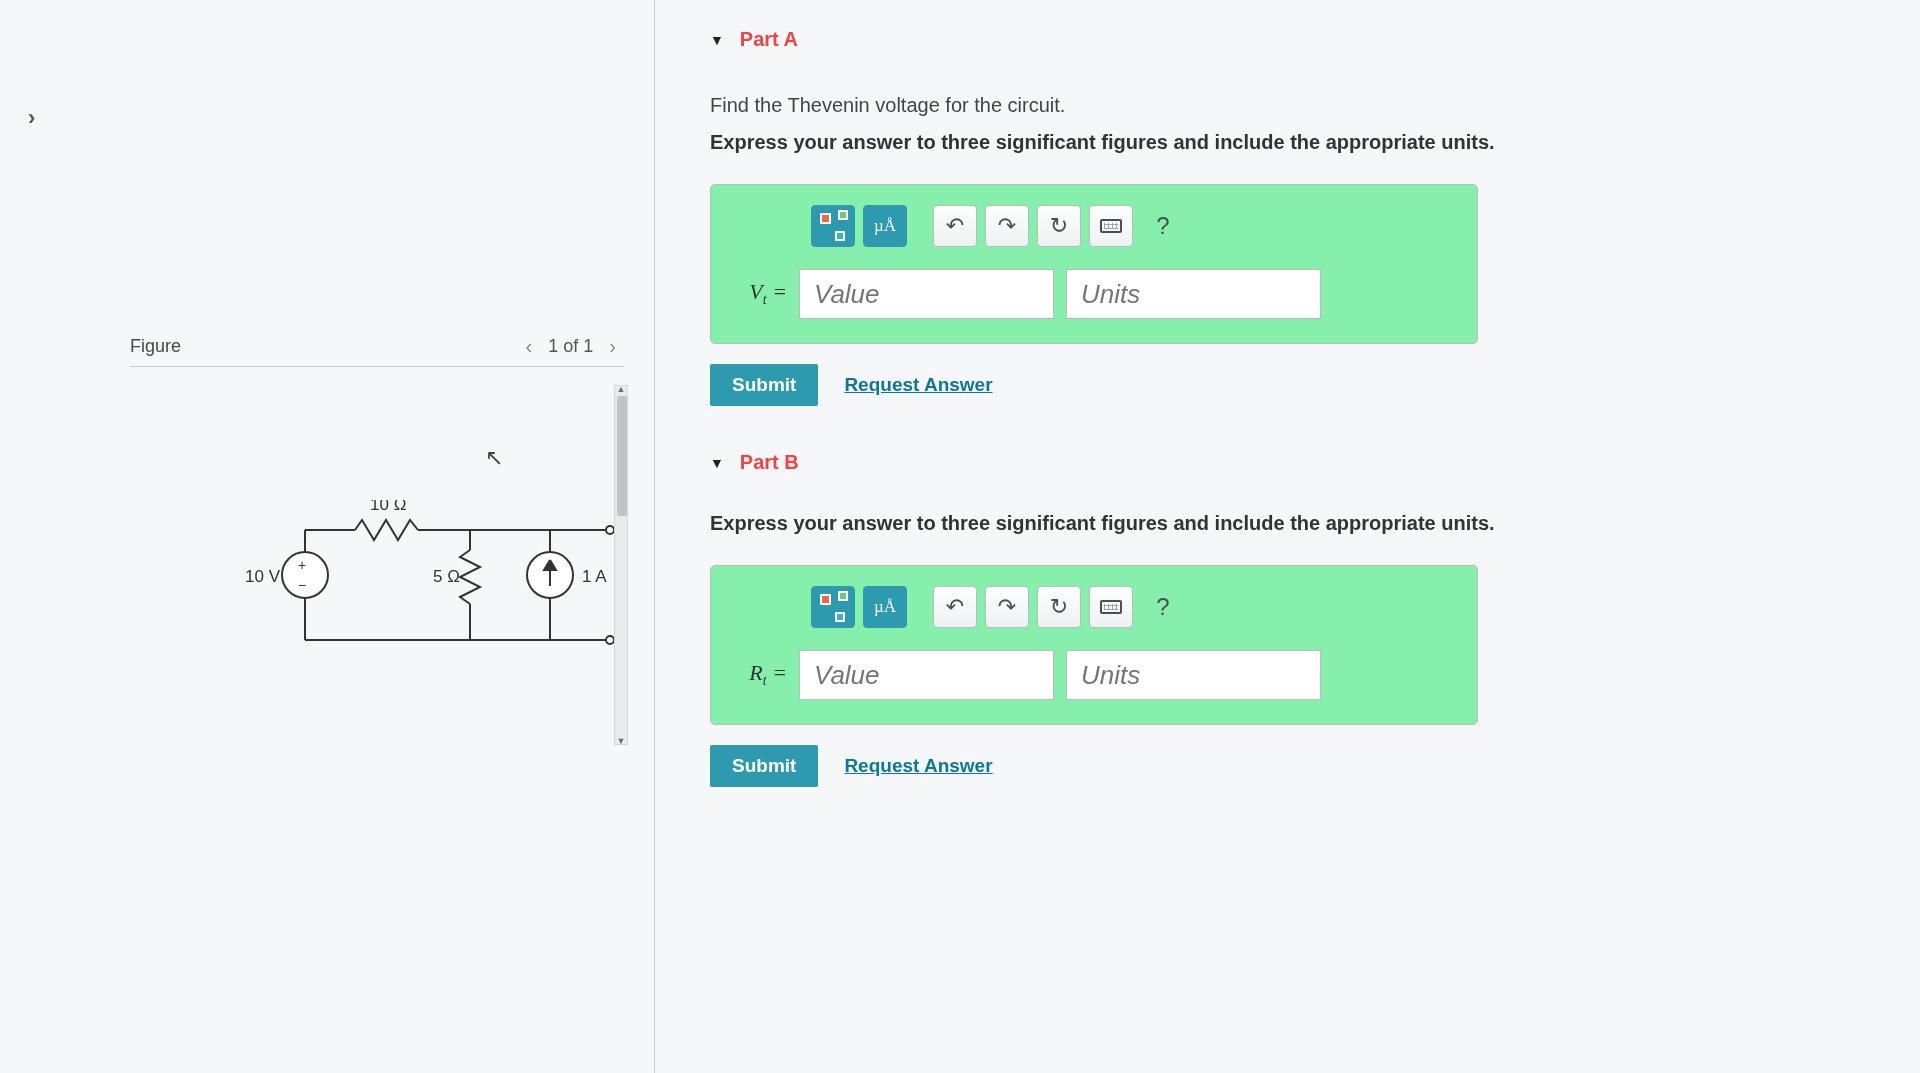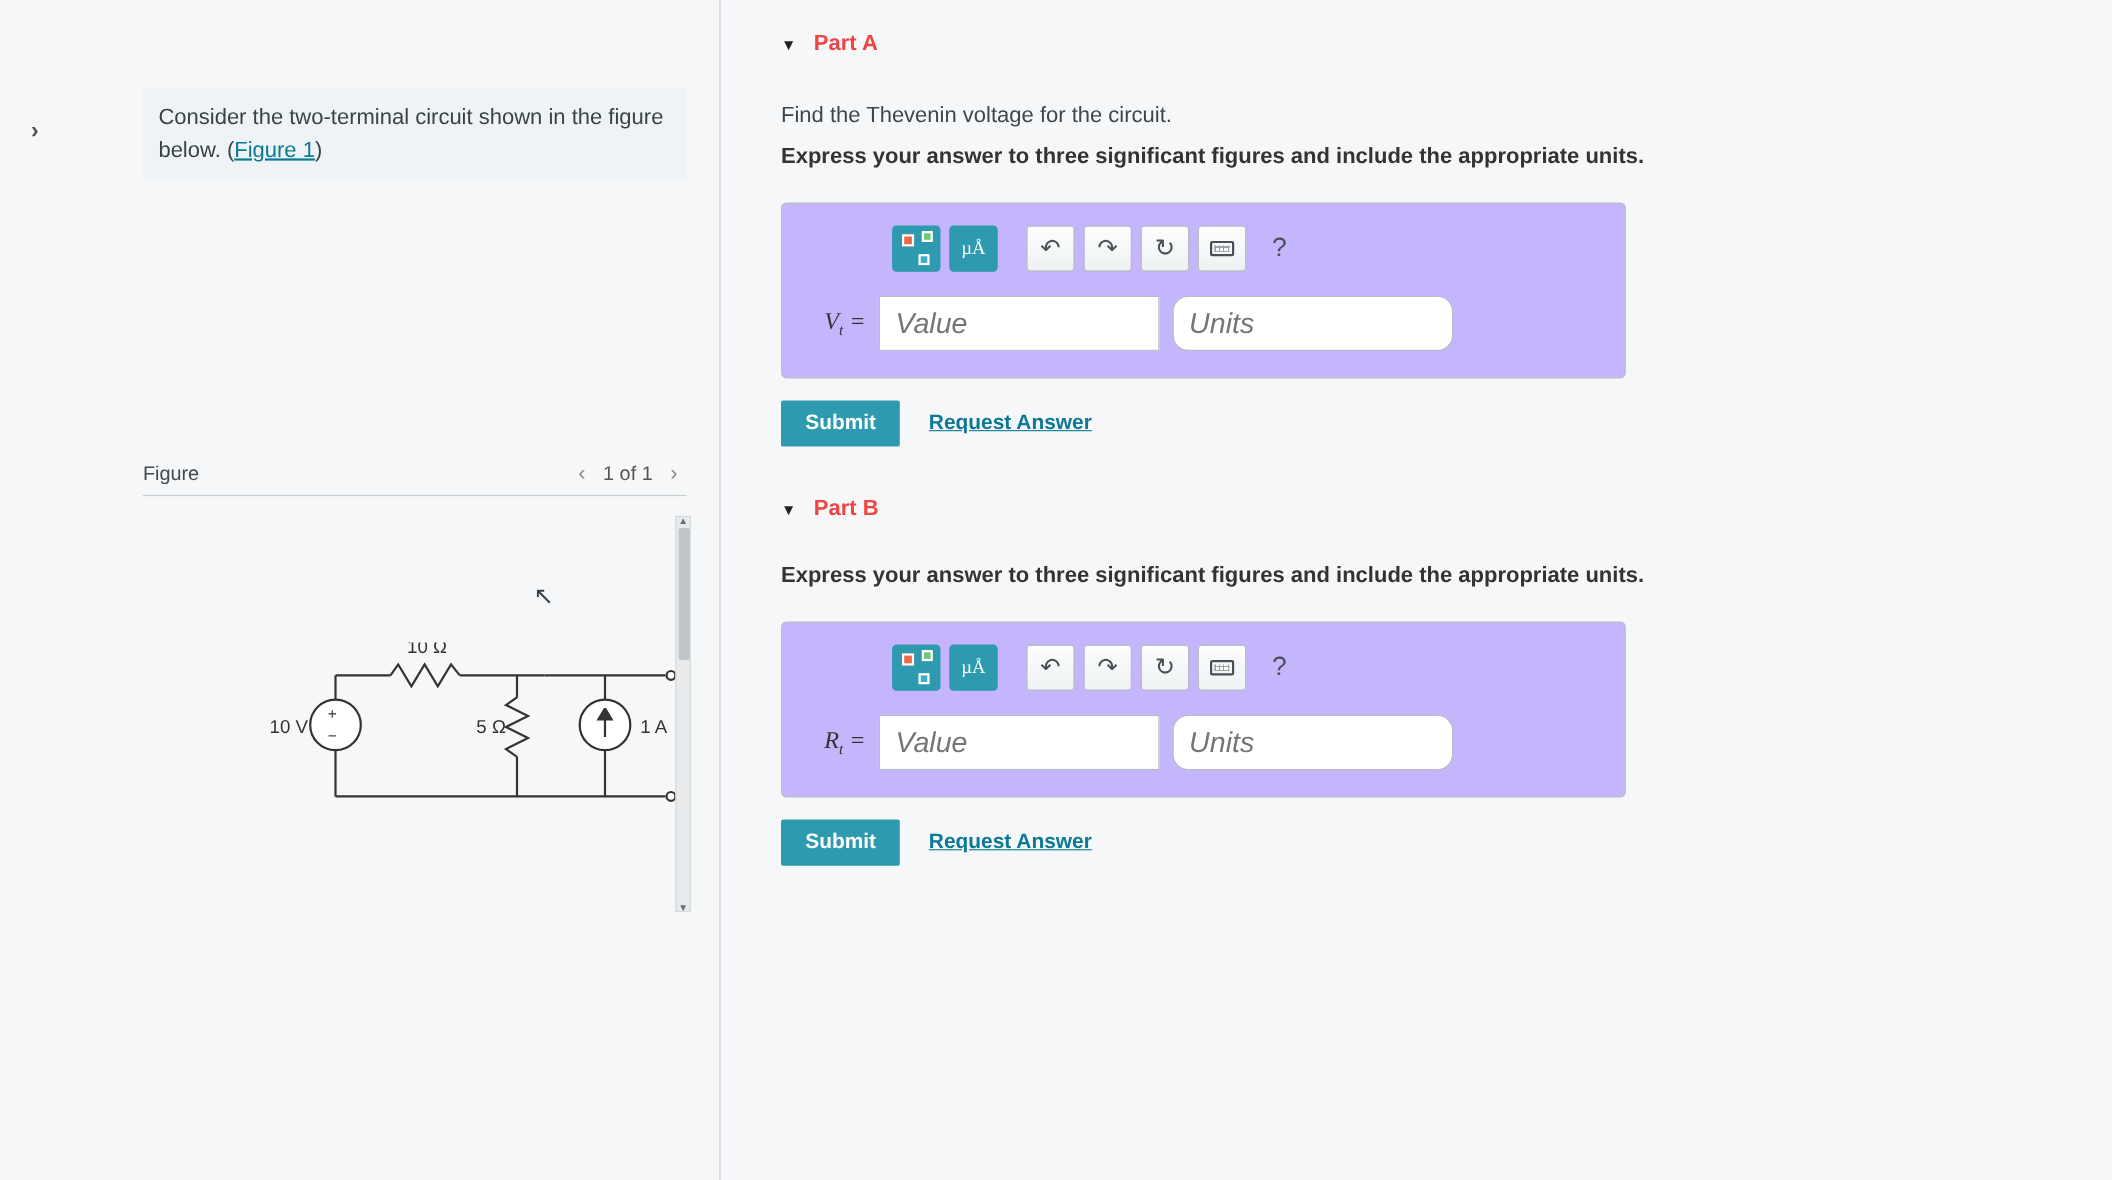--- a/index.html
+++ b/index.html
@@ -147,21 +147,21 @@
     font-size: 20px;
     font-weight: bold;
     color: #333;
     margin-bottom: 30px;
   }
   .answer-frame {
     border: 1px solid #b9bec1;
     border-radius: 5px;
     padding: 20px 22px 24px 22px;
     width: 768px;
-    background: #c4b5fd;
+    background: #86efac;
   }
   .toolbar {
     display: flex;
     align-items: center;
     gap: 8px;
     margin-left: 78px;
     margin-bottom: 22px;
   }
   .tb-btn {
     width: 44px;
@@ -235,21 +235,21 @@
     border: 1px solid #b6bcbf;
     background: #fff;
     font-family: Liberation Sans, sans-serif;
     font-size: 26px;
     font-style: italic;
     color: #9aa1a5;
     padding: 0 14px;
     outline: none;
   }
   .val-input { width: 255px; }
-  .unit-input { width: 255px; border-radius: 14px; }
+  .unit-input { width: 255px; }
   .submit-row {
     display: flex;
     align-items: center;
     gap: 26px;
     margin-top: 20px;
   }
   .submit-btn {
     background: #2e9ab0;
     color: #fff;
     border: none;
@@ -268,23 +268,20 @@
   }
 </style>
 </head>
 <body>
 
 <div class="main-container">
 
   <div class="left-pane">
     <div class="expand-toggle">›</div>
 
-    <div class="problem-statement">
-      <span>Consider the two-terminal circuit shown in the figure below. (</span><span class="figlink">Figure 1</span><span>)</span>
-    </div>
 
     <div class="figure-header">
       <span class="figure-title">Figure</span>
       <div class="figure-nav">
         <span class="nav-btn">‹</span>
         <span>1 of 1</span>
         <span class="nav-btn">›</span>
       </div>
     </div>
     <hr class="figure-divider">

